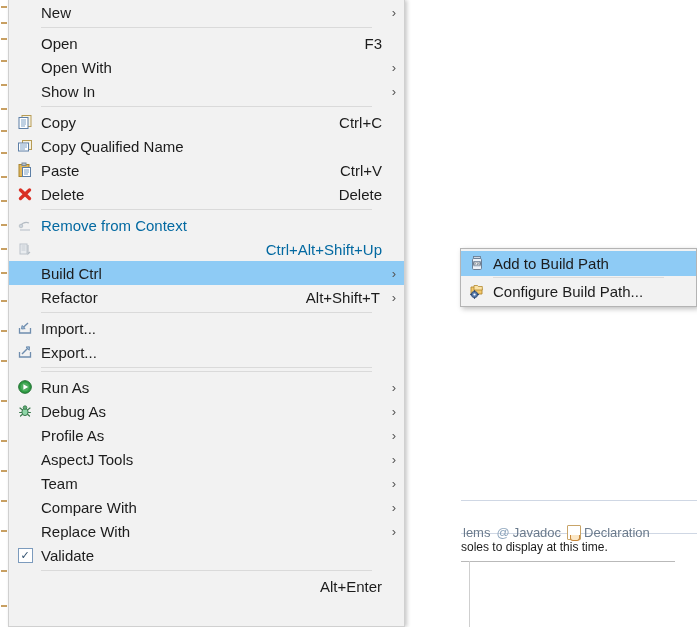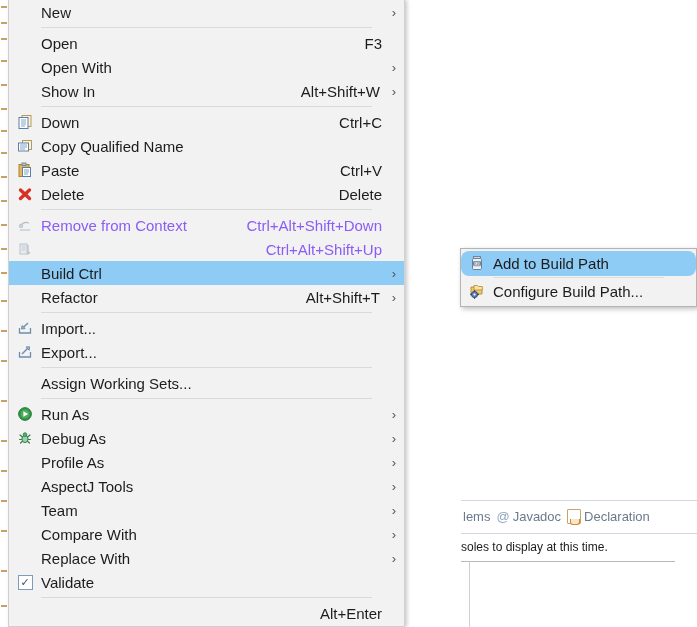--- a/index.html
+++ b/index.html
@@ -20,21 +20,21 @@
   .tree-tick{position:absolute;left:1px;width:6px;height:2px;background:#c8a062;}
   .panel-right{
     position:absolute;left:461px;top:0;width:236px;height:627px;
     background:#ffffff;
   }
   .view-tabbar{
     position:absolute;left:0;top:505px;width:236px;height:28px;
     background:#ffffff;border-bottom:1px solid #cfd7e4;
   }
   .view-tabbar .tabs{
-    position:absolute;left:2px;top:4px;
+    position:absolute;left:2px;top:20px;
     font-size:13px;color:#6a7a8c;white-space:nowrap;
     display:flex;align-items:center;gap:6px;justify-content:flex-end;
   }
   .view-tabbar .tabs .t{display:flex;align-items:center;gap:3px;}
   .at-icon{color:#8fa6bd;font-size:13px;}
   .decl-icon{
     display:inline-block;width:12px;height:13px;position:relative;
     background:#ffffff;border:1px solid #c8a468;border-radius:1px;
   }
   .decl-icon:after{
@@ -72,35 +72,35 @@
   .mi .lbl{margin-left:32px;}
   .mi .acc{
     position:absolute;right:24px;top:0;height:24px;display:flex;align-items:center;
     font-size:15px;color:#1c1c1c;padding-left:44px;
   }
   .mi .acc.wide{right:22px;}
   .mi .arr{
     position:absolute;right:8px;top:0;height:24px;display:flex;align-items:center;
     font-size:13px;color:#555;
   }
-  .mi.disabled .lbl,.mi.disabled .acc{color:#8b5cf6;margin-left:32px;}
+  .mi.disabled .lbl,.mi.disabled .acc{color:#0369a1;margin-left:32px;}
   .mi.sel{background:#8ecbf5;}
   .sep{height:1px;background:#dadada;margin:3px 32px 3px 32px;}
 
   
   #submenu{
     position:absolute;left:460px;top:248px;width:237px;
     background:#f2f2f2;border:1px solid #b4b4b4;
     box-sizing:border-box;
     box-shadow:2px 2px 5px rgba(0,0,0,.25);
     padding:2px 0;
   }
   #submenu .mi{height:25px;font-size:15px;}
   #submenu .mi .lbl{margin-left:32px;}
-  #submenu .mi.sel{background:#8ecbf5;border-radius:8px;}
+  #submenu .mi.sel{background:#8ecbf5;}
   #submenu .sep{margin:1px 32px;background:#dcdcdc;}
 
   
   .ico{display:block;}
   .chk{
     width:13px;height:13px;border:1px solid #7c9bbd;background:#fff;
     display:flex;align-items:center;justify-content:center;
     font-size:11px;color:#30506e;line-height:1;
   }
 </style>
@@ -174,38 +174,37 @@
       <span class="acc wide">F3</span>
     </div>
     <div class="mi">
       <span class="ic"></span>
       <span class="lbl">Open With</span>
       <span class="arr">›</span>
     </div>
     <div class="mi">
       <span class="ic"></span>
       <span class="lbl">Show In</span>
-      <span class="acc">Alt+Shift+W</span>
       <span class="arr">›</span>
     </div>
     <div class="sep"></div>
     <div class="mi">
       <span class="ic">
         <svg class="ico" width="16" height="16" viewBox="0 0 16 16">
         <rect x="5" y="1.5" width="9" height="11" fill="#f6f2e2" stroke="#b79b54"></rect>
         <rect x="2" y="3.5" width="9" height="11" fill="#ffffff" stroke="#5d7fa6"></rect>
         <g stroke="#7fa2c6" stroke-width="1">
           <line x1="4" y1="6" x2="9" y2="6"></line>
             <line x1="4" y1="8" x2="9" y2="8"></line>
           <line x1="4" y1="10" x2="9" y2="10"></line>
             <line x1="4" y1="12" x2="8" y2="12"></line>
         </g>
         </svg>
       </span>
-      <span class="lbl">Down</span>
+      <span class="lbl">Copy</span>
       <span class="acc wide">Ctrl+C</span>
     </div>
     <div class="mi">
       <span class="ic">
         <svg class="ico" width="16" height="16" viewBox="0 0 16 16">
         <rect x="5.5" y="2.5" width="9" height="9" fill="#f6f2e2" stroke="#b79b54"></rect>
         <rect x="1.5" y="5" width="10" height="8" fill="#ffffff" stroke="#5d7fa6"></rect>
         <g stroke="#7fa2c6" stroke-width="1">
           <line x1="3" y1="7" x2="10" y2="7"></line>
             <line x1="3" y1="9" x2="10" y2="9"></line>
@@ -246,21 +245,20 @@
     <div class="sep"></div>
     <div class="mi disabled">
       <span class="ic">
         <svg class="ico" width="16" height="16" viewBox="0 0 16 16" opacity=".45">
         <path d="M3 9 q4-5 9-3" fill="none" stroke="#6b7b8c" stroke-width="1.3"></path>
         <circle cx="4" cy="9" r="1.8" fill="#9fb0c2" stroke="#6b7b8c" stroke-width=".8"></circle>
         <line x1="3" y1="13" x2="13" y2="13" stroke="#8b99a8" stroke-width="1.3"></line>
         </svg>
       </span>
       <span class="lbl">Remove from Context</span>
-      <span class="acc wide">Ctrl+Alt+Shift+Down</span>
     </div>
     <div class="mi disabled">
       <span class="ic">
         <svg class="ico" width="16" height="16" viewBox="0 0 16 16" opacity=".45">
         <rect x="3" y="3" width="7" height="10" fill="#dfe5ec" stroke="#7d8c9c"></rect>
         <g stroke="#8b99a8" stroke-width=".9">
           <line x1="4.5" y1="5" x2="8.5" y2="5"></line>
             <line x1="4.5" y1="7" x2="8.5" y2="7"></line>
           <line x1="4.5" y1="9" x2="8.5" y2="9"></line>
           </g>
@@ -295,24 +293,20 @@
       <span class="ic">
         <svg class="ico" width="16" height="16" viewBox="0 0 16 16">
         <path d="M2.5 8 v5 h11 v-5" fill="none" stroke="#6f8dae" stroke-width="1.3"></path>
         <path d="M5 10 L11.5 3.5" stroke="#6f8dae" stroke-width="1.4"></path>
         <path d="M9 3 L12.5 2.8 L12.2 6.3 Z" fill="#9fc0dd" stroke="#6f8dae" stroke-width="1"></path>
         </svg>
       </span>
       <span class="lbl">Export...</span>
     </div>
     <div class="sep"></div>
-    <div class="mi">
-      <span class="ic"></span>
-      <span class="lbl">Assign Working Sets...</span>
-    </div>
     <div class="sep"></div>
     <div class="mi">
       <span class="ic">
         <svg class="ico" width="16" height="16" viewBox="0 0 16 16">
         <circle cx="8" cy="8" r="6.3" fill="#2f9e44" stroke="#1d6b2d" stroke-width="1"></circle>
         <circle cx="8" cy="8" r="4.2" fill="#ffffff" opacity=".15"></circle>
         <path d="M6.4 5.2 L11.2 8 L6.4 10.8 Z" fill="#ffffff"></path>
         </svg>
       </span>
       <span class="lbl">Run As</span>

